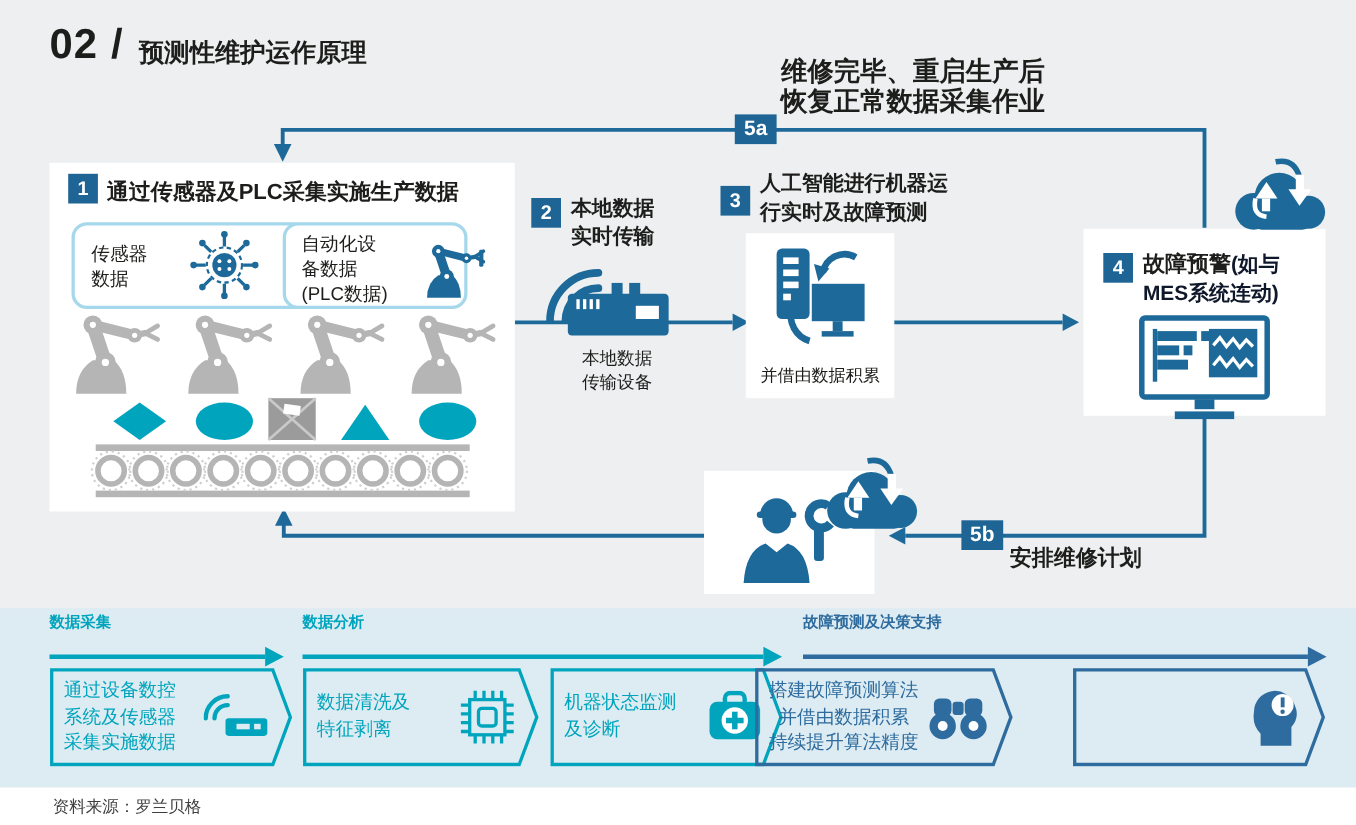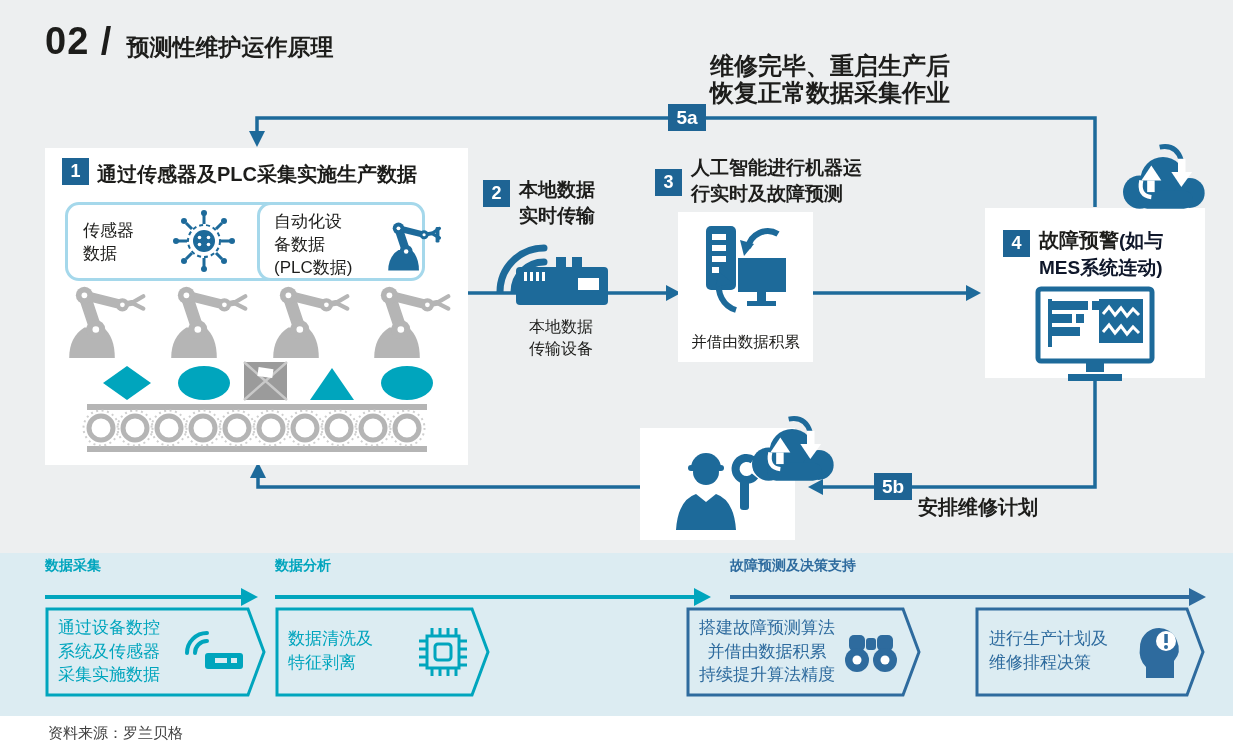--- a/index.html
+++ b/index.html
@@ -369,20 +369,36 @@
       <svg width="50" height="50" viewBox="0 0 50 50">
         <g stroke="#00a5bd" stroke-width="3" fill="none">
           <rect x="9" y="9" width="32" height="32"></rect>
           <rect x="17" y="17" width="16" height="16" rx="3"></rect>
           <path d="M14,1 v7 M22,1 v7 M30,1 v7 M38,1 v7 M14,42 v7 M22,42 v7 M30,42 v7 M38,42 v7 M1,14 h7 M1,22 h7 M1,30 h7 M1,38 h7 M42,14 h7 M42,22 h7 M42,30 h7 M42,38 h7"></path>
         </g>
       </svg>
     </span>
   </div>
 
+  <div class="chev" style="left:500px;width:212px;">
+    <svg width="212" height="90" viewBox="0 0 212 90">
+        <polygon points="2,2 194,2 210,45 194,88 2,88" fill="none" stroke="#00a5bd" stroke-width="3"></polygon>
+      </svg>
+    <div class="chevtext pre teal" style="left:13px;top:20px;">机器状态监测
+及诊断</div>
+    <span class="abs" style="left:143px;top:21px;">
+      <svg width="50" height="46" viewBox="0 0 50 46">
+        <rect x="16" y="2" width="18" height="12" rx="5" fill="none" stroke="#00a5bd" stroke-width="4"></rect>
+        <rect x="2" y="10" width="46" height="34" rx="7" fill="#00a5bd"></rect>
+        <circle cx="25" cy="27" r="12" fill="#ffffff"></circle>
+        <rect x="22.5" y="19" width="5" height="16" fill="#00a5bd"></rect>
+        <rect x="17" y="24.5" width="16" height="5" fill="#00a5bd"></rect>
+      </svg>
+    </span>
+  </div>
 
   <div class="chev" style="left:686px;width:235px;text-align:center;">
     <svg width="235" height="90" viewBox="0 0 235 90">
         <polygon points="2,2 217,2 233,45 217,88 2,88" fill="none" stroke="#2e6b9e" stroke-width="3"></polygon>
       </svg>
     <div class="chevtext pre steel" style="left:13px;top:9px;">搭建故障预测算法
 并借由数据积累
 持续提升算法精度</div>
     <span class="abs" style="left:158px;top:26px;">
       <svg width="54" height="40" viewBox="0 0 54 40">
@@ -396,22 +412,20 @@
         <circle cx="13" cy="27" r="4.5" fill="#ffffff"></circle>
           <circle cx="41" cy="27" r="4.5" fill="#ffffff"></circle>
       </svg>
     </span>
   </div>
 
   <div class="chev" style="left:975px;width:230px;">
     <svg width="230" height="90" viewBox="0 0 230 90">
         <polygon points="2,2 212,2 228,45 212,88 2,88" fill="none" stroke="#2e6b9e" stroke-width="3"></polygon>
       </svg>
-    <div class="chevtext pre steel" style="left:14px;top:20px;">进行生产计划及
-维修排程决策</div>
     <span class="abs" style="left:162px;top:18px;">
       <svg width="46" height="54" viewBox="0 0 46 54">
         <path d="M9,53 V42 Q1,34 3,22 A19,19 0 0 1 40,16 Q45,27 37,36 L37,53 Z" fill="#2e6b9e"></path>
         <circle cx="29" cy="16" r="10" fill="#ffffff"></circle>
         <rect x="27.3" y="9" width="3.5" height="9" fill="#2e6b9e"></rect>
         <circle cx="29" cy="22" r="2" fill="#2e6b9e"></circle>
       </svg>
     </span>
   </div>
 

